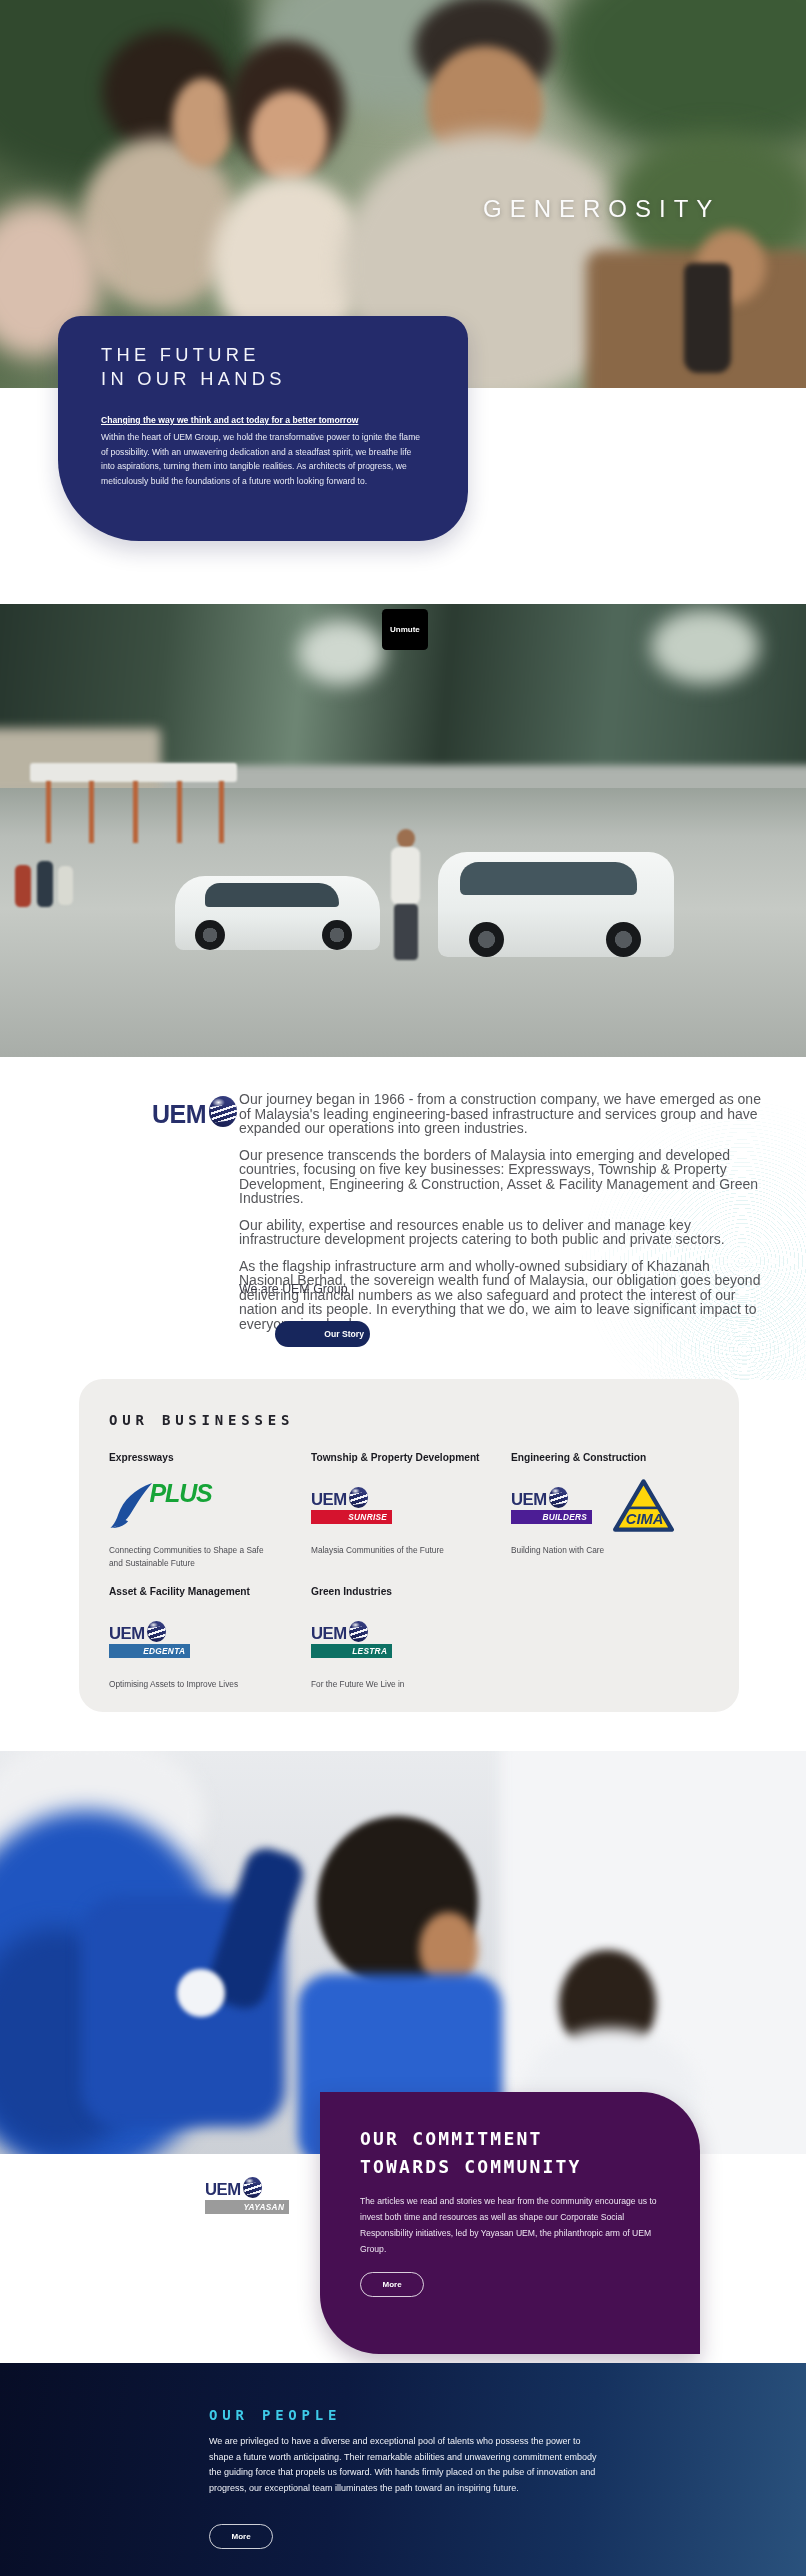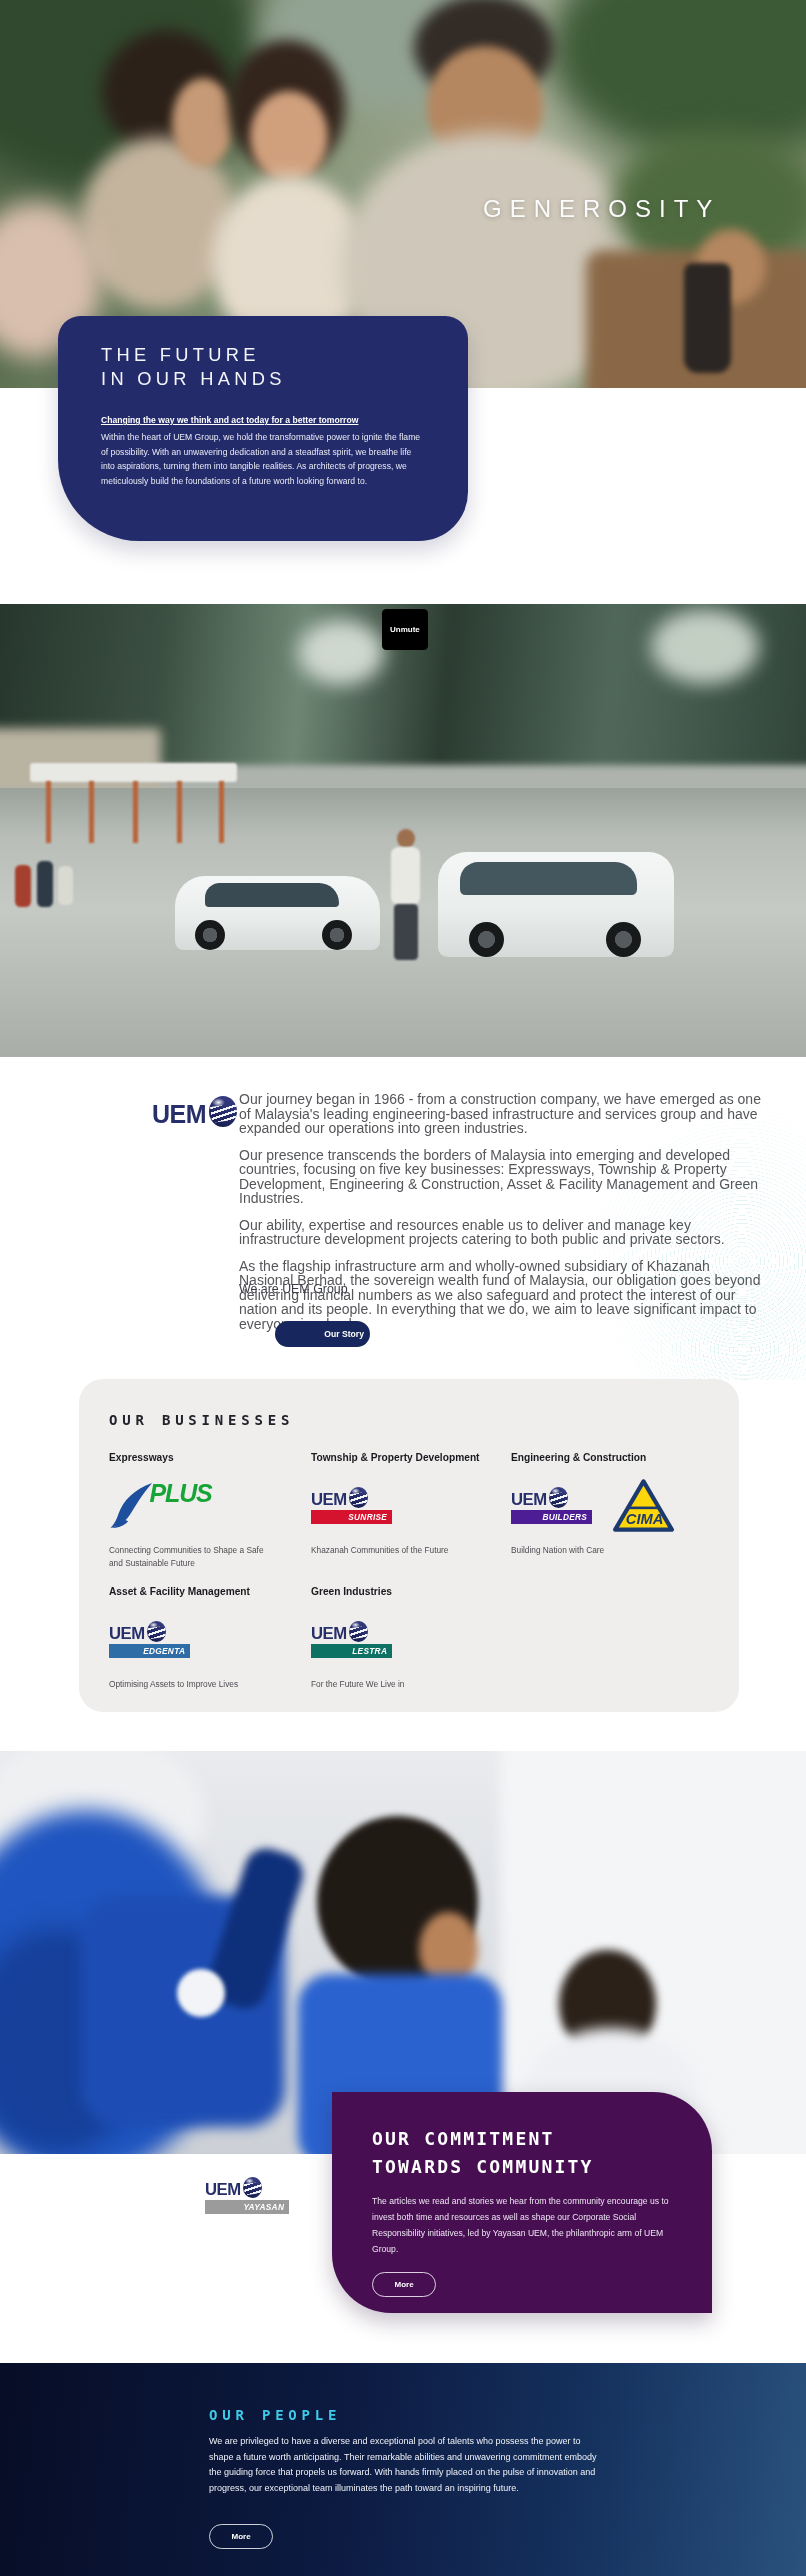--- a/index.html
+++ b/index.html
@@ -134,21 +134,21 @@
   .k5{left:81px;top:145px;width:204px;height:231px;background:#1d4db4;filter:blur(6.5px);border-radius:38px;}
   .k6{left:226px;top:97px;width:59px;height:161px;background:#0e2f7a;filter:blur(4.3px);transform:rotate(18deg);border-radius:21.5px;}
   .k7{left:317px;top:65px;width:161px;height:172px;background:#201a15;filter:blur(3.2px);}
   .k8{left:419px;top:161px;width:59px;height:75px;background:#b9835a;filter:blur(4.3px);}
   .k9{left:298px;top:223px;width:204px;height:194px;background:#2a62cf;filter:blur(5.4px);border-radius:32px;}
   .k10{left:559px;top:199px;width:97px;height:108px;background:#2b2119;filter:blur(4.3px);}
   .k11{left:522px;top:277px;width:177px;height:140px;background:#eef0f3;filter:blur(6.5px);}
   .k12{left:177px;top:218px;width:48px;height:48px;background:#f2f4f8;filter:blur(2.2px);}
 
   
-  .community{left:332px;top:2092px;width:380px;height:221px;background:#470f52;
+  .community{left:320px;top:2092px;width:380px;height:262px;background:#470f52;
     border-radius:0 59px 0 59px;box-shadow:0 8.6px 21.5px rgba(40,10,50,.25);}
   .community-title{left:40px;top:33px;color:#ffffff;font-family:"DejaVu Sans Mono",monospace;
     font-weight:700;font-size:18px;letter-spacing:2.2px;line-height:28px;}
   .community-body{left:40px;top:101px;width:298px;color:#eee6f2;font-size:8.6px;line-height:16px;}
   .more-btn{border:0.8px solid rgba(255,255,255,.8);background:transparent;color:#ffffff;
     border-radius:14px;padding:7px 21.5px;font-size:8px;font-weight:600;cursor:pointer;
     font-family:"Liberation Sans",sans-serif;}
   .community-more{left:40px;top:180px;}
 
   .yayasan-logo{left:205px;top:2177px;}
@@ -260,21 +260,21 @@
   </div>
 
   <div class="biz-card c2">
     <div class="biz-label">Township &amp; Property Development</div>
     <div class="biz-logos">
       <div class="uem-brand">
         <div><span class="uem-word sm">UEM</span><span class="globe sm"></span></div>
         <div class="uem-banner banner-sunrise">SUNRISE</div>
       </div>
     </div>
-    <div class="biz-tagline">Khazanah Communities of the Future</div>
+    <div class="biz-tagline">Malaysia Communities of the Future</div>
   </div>
 
   <div class="biz-card c3">
     <div class="biz-label">Engineering &amp; Construction</div>
     <div class="biz-logos">
       <div class="uem-brand">
         <div><span class="uem-word sm">UEM</span><span class="globe sm"></span></div>
         <div class="uem-banner banner-builders">BUILDERS</div>
       </div>
       <svg class="cima-logo" viewBox="0 0 120 104">

